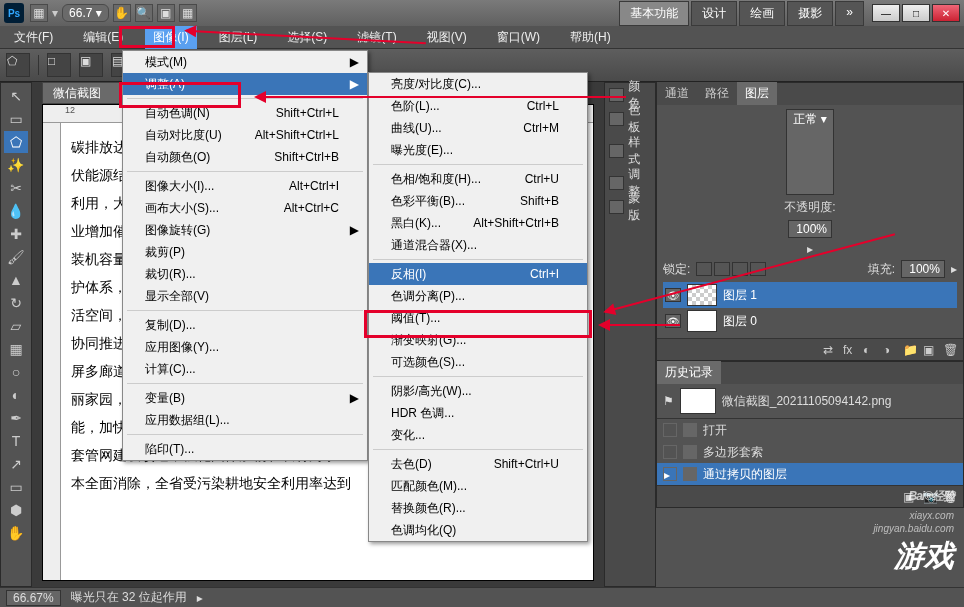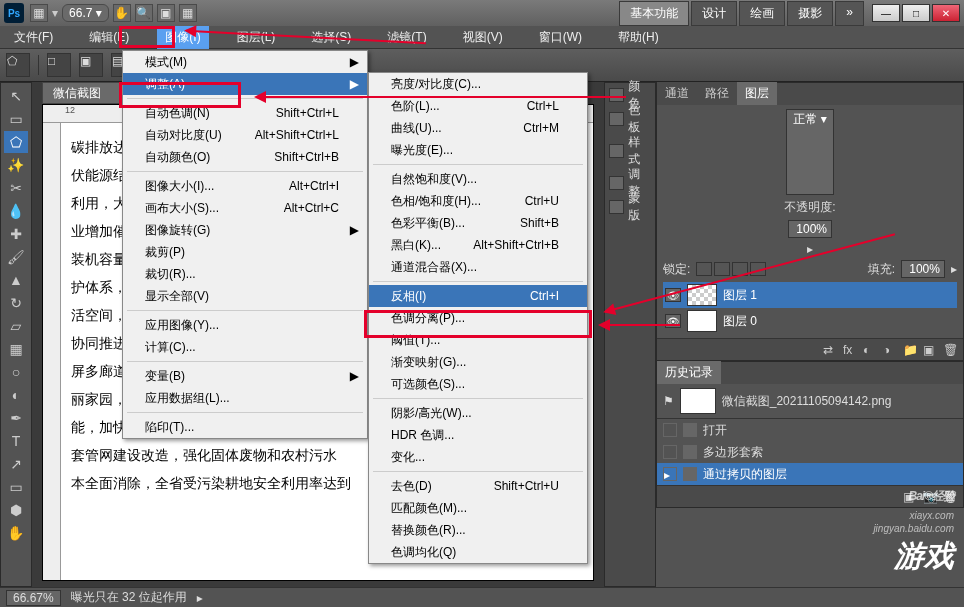--- a/index.html
+++ b/index.html
@@ -13,21 +13,21 @@
 .spacer { flex: 1; }
 .mode-tabs { display: flex; gap: 2px; margin-right: 8px; }
 .mode-tab { background: #555; color: #fff; padding: 3px 10px; border: 1px solid #3a3a3a; }
 .mode-tab.active { background: #888; }
 .win-controls { display: flex; gap: 2px; }
 .win-btn { width: 28px; height: 18px; border: 1px solid #333; display: flex; align-items: center; justify-content: center; color: #000; font-size: 10px; }
 .win-min { background: linear-gradient(#eee, #ccc); }
 .win-max { background: linear-gradient(#eee, #ccc); }
 .win-close { background: linear-gradient(#e67,#c23); color: #fff; }
 
-.menubar { height: 22px; background: #535353; display: flex; align-items: center; padding: 0 6px; gap: 20px; color: #eee; }
+.menubar { height: 22px; background: #535353; display: flex; align-items: center; padding: 0 6px; gap: 14px; color: #eee; }
 .menu-item { padding: 3px 8px; cursor: default; }
 .menu-item.open { background: #5aa0f0; color: #fff; }
 
 .optionsbar { height: 34px; background: linear-gradient(#5e5e5e, #4a4a4a); border-top: 1px solid #333; border-bottom: 1px solid #222; display: flex; align-items: center; padding: 0 6px; gap: 8px; color: #ddd; }
 .opt-icon { width: 24px; height: 24px; background: #444; border: 1px solid #333; }
 .opt-btn { background: #555; border: 1px solid #333; color: #ddd; padding: 3px 10px; border-radius: 3px; }
 
 .workspace { position: absolute; top: 82px; left: 0; right: 0; bottom: 20px; display: flex; }
 .toolbox { width: 32px; background: #535353; border: 1px solid #2a2a2a; display: flex; flex-direction: column; align-items: center; padding: 2px 0; gap: 1px; }
 .tool { width: 24px; height: 22px; display: flex; align-items: center; justify-content: center; color: #ccc; font-size: 14px; }
@@ -359,20 +359,23 @@
       <span>裁剪(P)</span>
     </div>
     <div class="menu-row">
       <span>裁切(R)...</span>
     </div>
     <div class="menu-row">
       <span>显示全部(V)</span>
     </div>
     <div class="menu-sep"></div>
     <div class="menu-row">
+      <span>复制(D)...</span>
+    </div>
+    <div class="menu-row">
       <span>应用图像(Y)...</span>
     </div>
     <div class="menu-row">
       <span>计算(C)...</span>
     </div>
     <div class="menu-sep"></div>
     <div class="menu-row">
       <span>变量(B)</span>
       <span class="arrow">▶</span>
     </div>
@@ -393,23 +396,20 @@
       <span class="shortcut">Ctrl+L</span>
     </div>
     <div class="menu-row">
       <span>曲线(U)...</span>
       <span class="shortcut">Ctrl+M</span>
     </div>
     <div class="menu-row">
       <span>曝光度(E)...</span>
     </div>
     <div class="menu-sep"></div>
-    <div class="menu-row">
-      <span>自然饱和度(V)...</span>
-    </div>
     <div class="menu-row">
       <span>色相/饱和度(H)...</span>
       <span class="shortcut">Ctrl+U</span>
     </div>
     <div class="menu-row">
       <span>色彩平衡(B)...</span>
       <span class="shortcut">Shift+B</span>
     </div>
     <div class="menu-row">
       <span>黑白(K)...</span>

